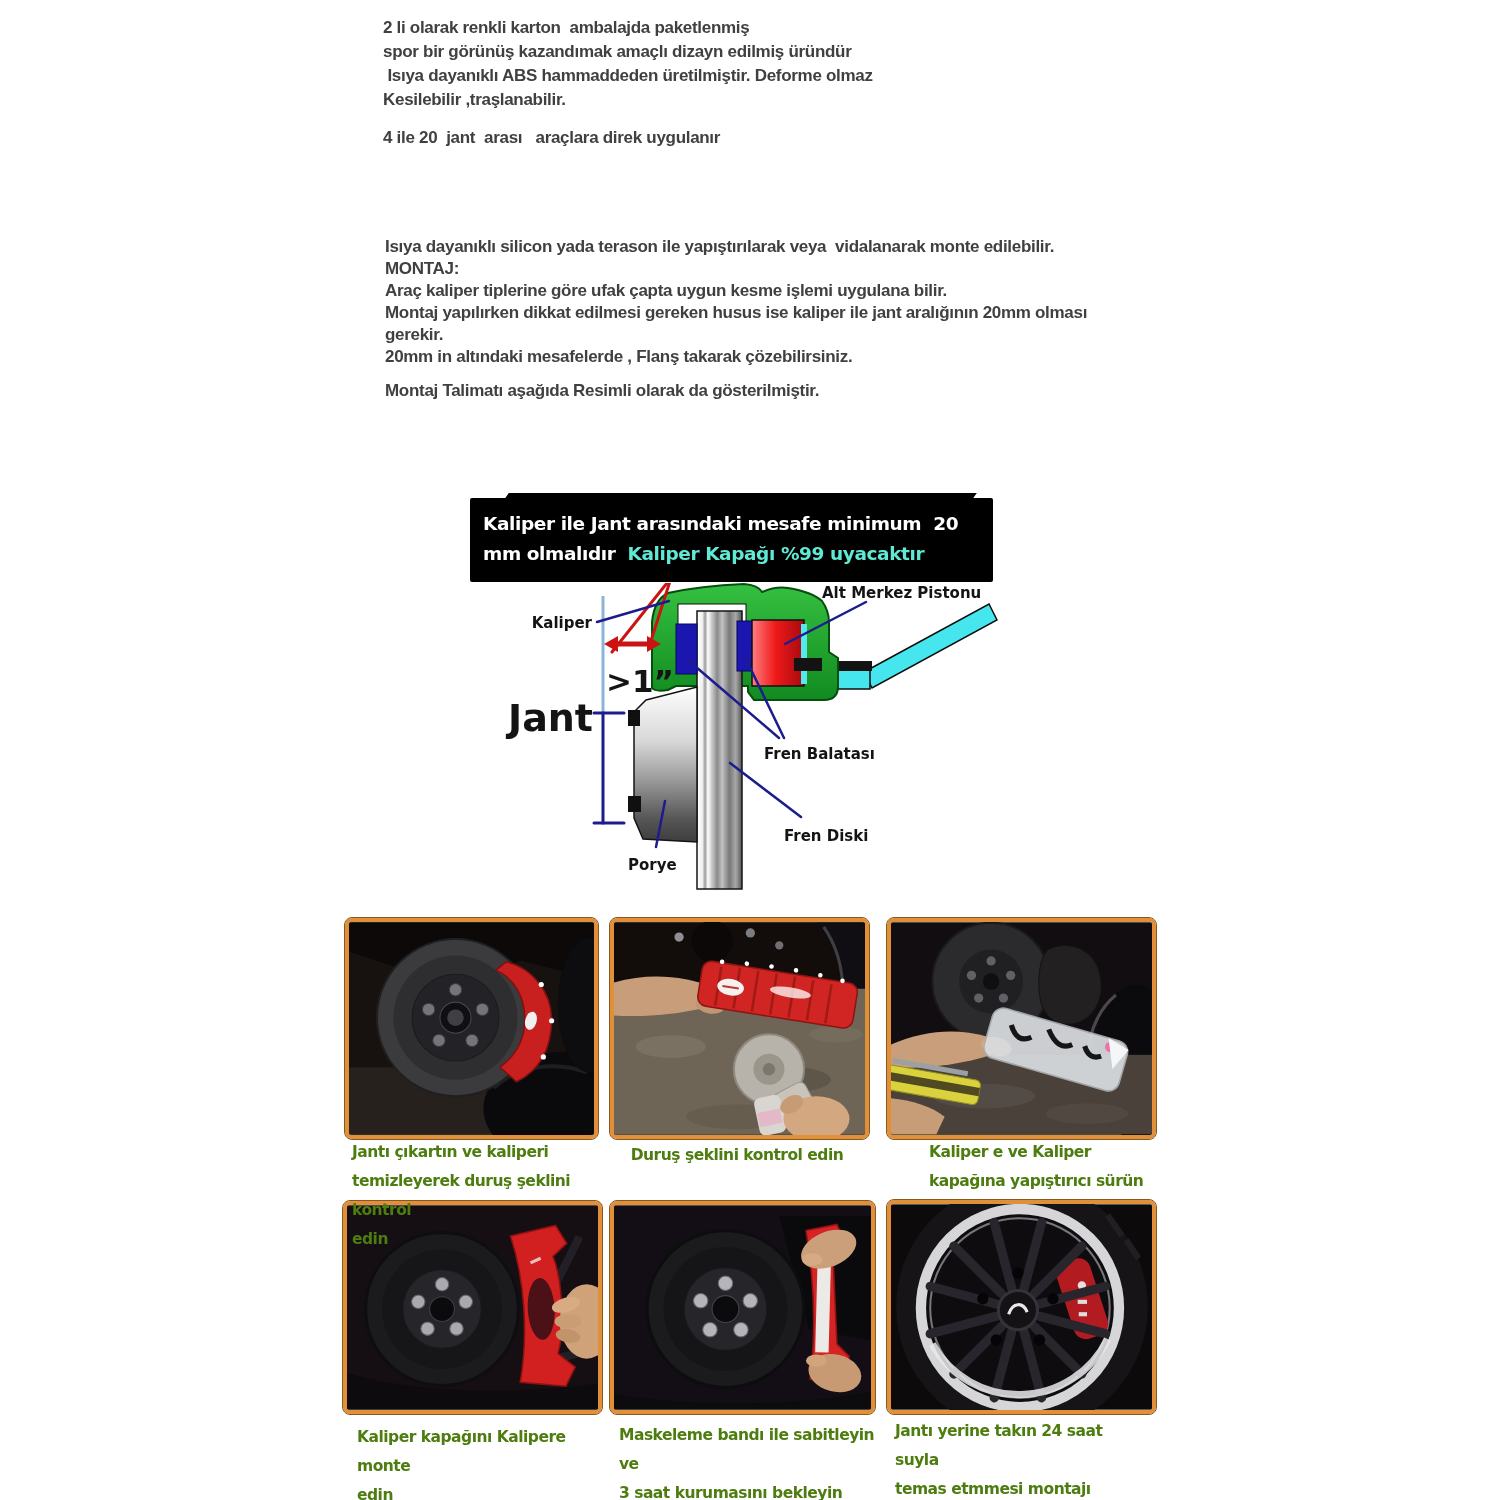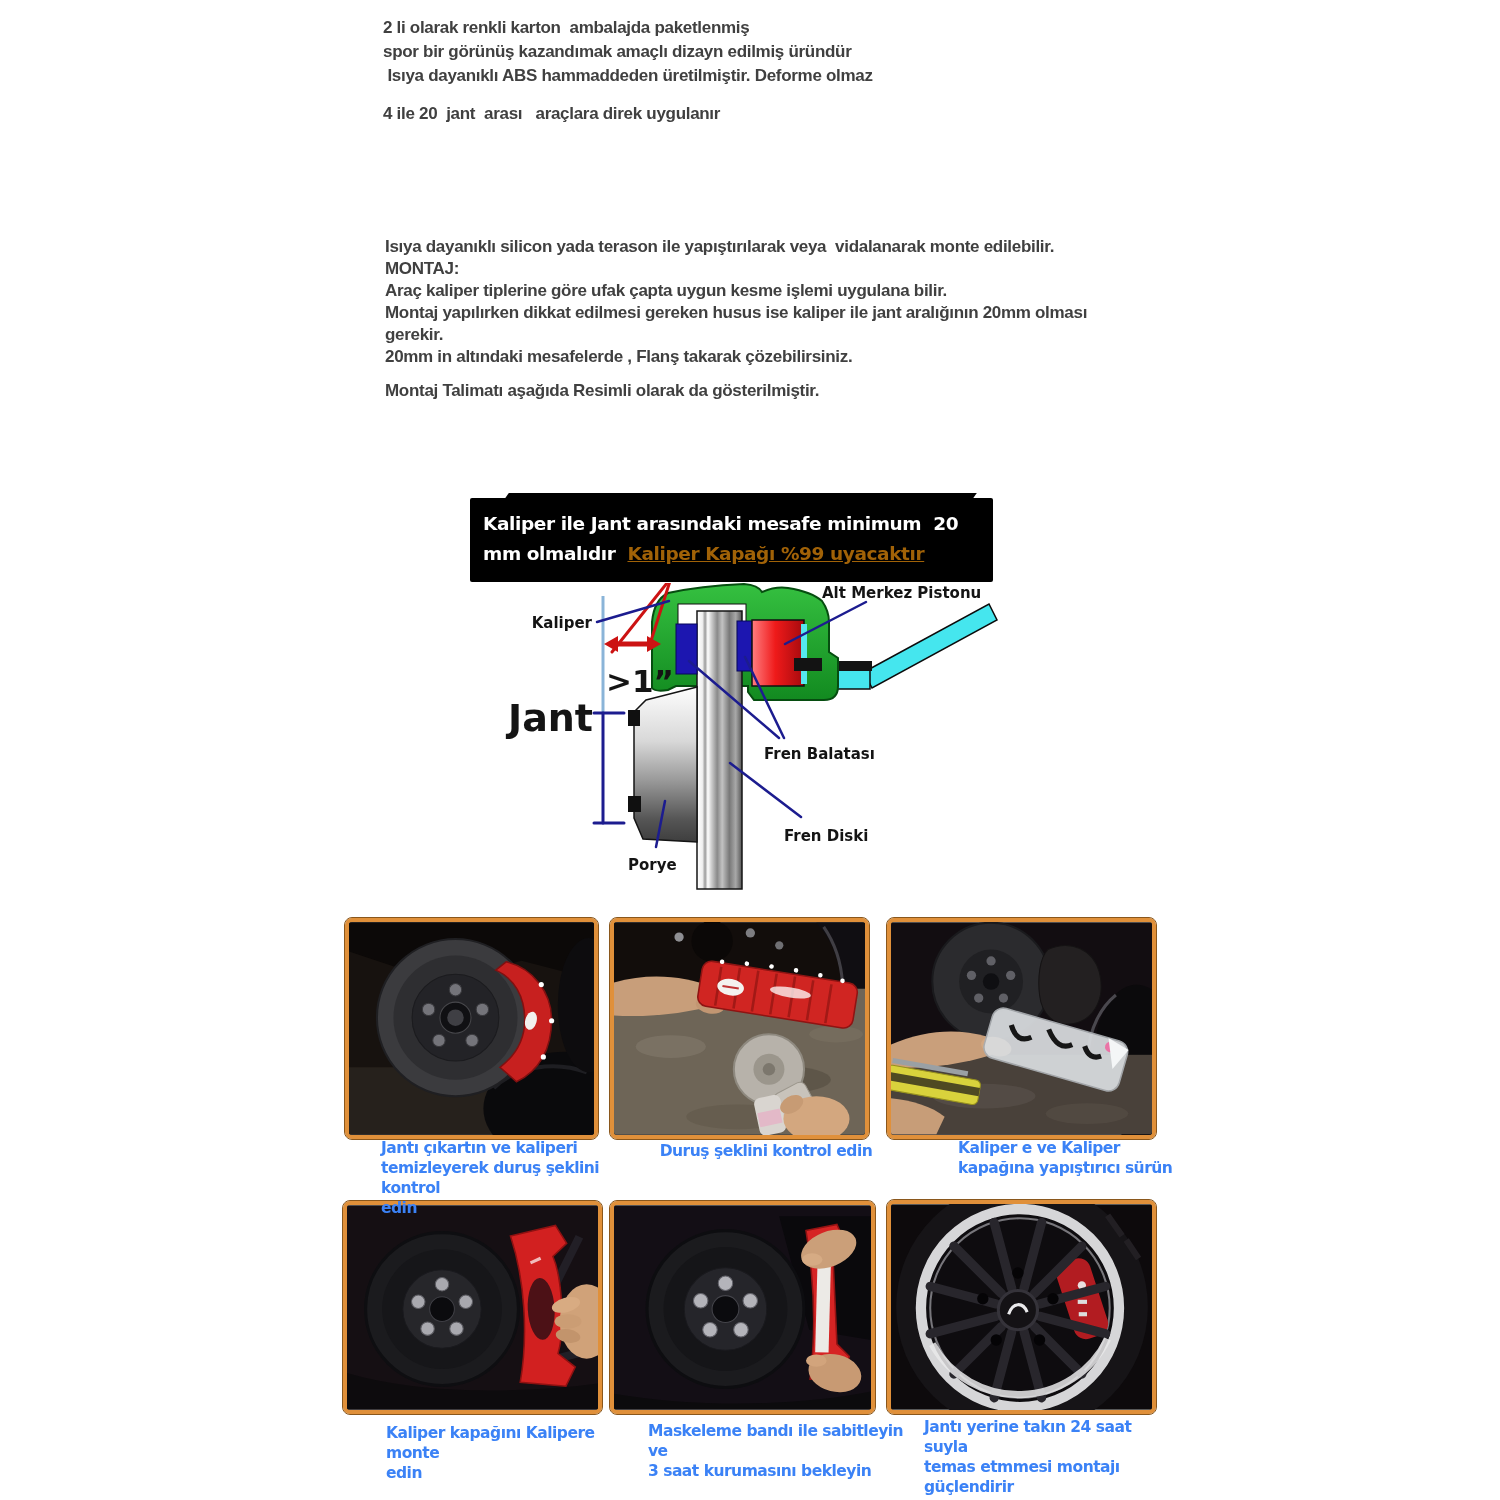--- a/index.html
+++ b/index.html
@@ -9,53 +9,54 @@
   .txtblock{position:absolute;}
   .dline{white-space:pre;font-weight:bold;font-size:17px;line-height:24px;color:#404040;letter-spacing:-0.3px;}
   .montaj .dline{line-height:22px;}
   .sp14{margin-top:14px;} .sp12{margin-top:12px;}
   
   .banner{position:absolute;left:470px;top:498px;width:523px;height:84px;background:#000;
           box-sizing:border-box;padding:11px 0 0 13px;border-radius:2px;}
   .banner::before{content:"";position:absolute;left:36px;top:-5px;width:468px;height:8px;background:#000;transform:skewX(-35deg);}
   .bline{white-space:pre;font-family:"DejaVu Sans",sans-serif;font-weight:bold;font-size:18.5px;
          line-height:30px;color:#ffffff;letter-spacing:-0.4px;}
-  .bline .red{color:#a16207;text-decoration:underline;}
+  .bline .red{color:#5eead4;}
   
   .diagram{position:absolute;left:480px;top:583px;width:520px;height:327px;}
   .diagram text{font-family:"DejaVu Sans",sans-serif;font-weight:bold;fill:#141414;}
   
   .photo{position:absolute;border:4px solid #e0903a;outline:1px solid #8a571c;border-radius:7px;
          overflow:hidden;background:#111;box-shadow:inset 0 0 0 1px rgba(255,255,255,.35);}
   .photo svg{display:block;width:100%;height:100%;}
   .p1{left:345px;top:918px;width:245px;height:213px;}
   .p2{left:610px;top:918px;width:251px;height:213px;}
   .p3{left:887px;top:918px;width:261px;height:213px;}
   .p4{left:343px;top:1201px;width:251px;height:205px;}
   .p5{left:610px;top:1201px;width:257px;height:205px;}
   .p6{left:887px;top:1200px;width:261px;height:206px;}
   
   .caption{position:absolute;white-space:pre-line;font-family:"DejaVu Sans",sans-serif;font-weight:bold;
-           font-size:15.5px;line-height:20px;color:#3b82f6;letter-spacing:-0.5px;margin-left:29px;}
+           font-size:15.5px;line-height:29px;color:#4d7c0f;letter-spacing:-0.5px;}
   .c1{left:352px;top:1138px;width:260px;}
   .c2{left:612px;top:1141px;width:250px;text-align:center;}
   .c3{left:929px;top:1138px;width:230px;}
   .c4{left:357px;top:1423px;width:260px;}
   .c5{left:619px;top:1421px;width:270px;}
   .c6{left:895px;top:1417px;width:255px;}
 </style>
 </head>
 <body>
 
 <div class="canvas">
 
   <div class="txtblock" style="left:383px;top:16px;">
     <div class="dline">2 li olarak renkli karton  ambalajda paketlenmiş</div>
     <div class="dline">spor bir görünüş kazandımak amaçlı dizayn edilmiş üründür</div>
     <div class="dline"> Isıya dayanıklı ABS hammaddeden üretilmiştir. Deforme olmaz</div>
+    <div class="dline">Kesilebilir ,traşlanabilir.</div>
     <div class="dline sp14">4 ile 20  jant  arası   araçlara direk uygulanır</div>
   </div>
 
   <div class="txtblock montaj" style="left:385px;top:236px;">
     <div class="dline">Isıya dayanıklı silicon yada terason ile yapıştırılarak veya  vidalanarak monte edilebilir.</div>
     <div class="dline">MONTAJ:</div>
     <div class="dline">Araç kaliper tiplerine göre ufak çapta uygun kesme işlemi uygulana bilir.</div>
     <div class="dline">Montaj yapılırken dikkat edilmesi gereken husus ise kaliper ile jant aralığının 20mm olması</div>
     <div class="dline">gerekir.</div>
     <div class="dline">20mm in altındaki mesafelerde , Flanş takarak çözebilirsiniz.</div>

